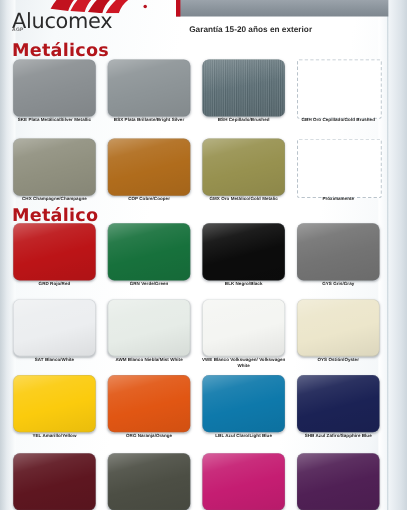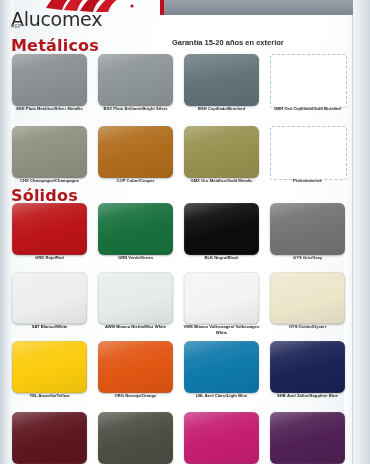--- a/index.html
+++ b/index.html
@@ -91,21 +91,20 @@
     letter-spacing: 0.15px;
     color: #ffffff;
     white-space: nowrap;
   }
   .header-sub {
     position: absolute; left: 172px; top: 22px;
     font-size: 7.5px;
     font-weight: bold;
     color: #2d2d2d;
     white-space: nowrap;
-    margin-top: 16px;
   }
 
   
   .section-title {
     position: absolute;
     font-family: "DejaVu Sans", sans-serif;
     font-size: 16px;
     font-weight: bold;
     color: #b2151b;
     letter-spacing: 0.2px;
@@ -179,21 +178,21 @@
       <div class="brand-name">Alucomex</div>
       <div class="brand-tm">AGP</div>
     </div>
 
     <div class="header-bar"></div>
     <div class="header-bar-accent"></div>
     <div class="header-sub">Garantía 15-20 años en exterior</div>
   </div>
 
   <div class="section-title section-metalicos">Metálicos</div>
-  <div class="section-title section-solidos">Sólidos</div>
+  <div class="section-title section-solidos">Metálico</div>
 
   <div id="swatch-grid">
       <div class="swatch" style="left: 12px; top: 54px; background: rgb(138, 143, 146);">
         <div class="gloss"></div>
       </div>
       <div class="swatch-label" style="left: 6.5px; top: 106px;">SKE Plata Metálica/Silver Metallic</div>
       <div class="swatch" style="left: 98px; top: 54px; background: rgb(141, 148, 151);">
         <div class="gloss"></div>
       </div>
       <div class="swatch-label" style="left: 92.5px; top: 106px;">BSX Plata Brillante/Bright Silver</div>

